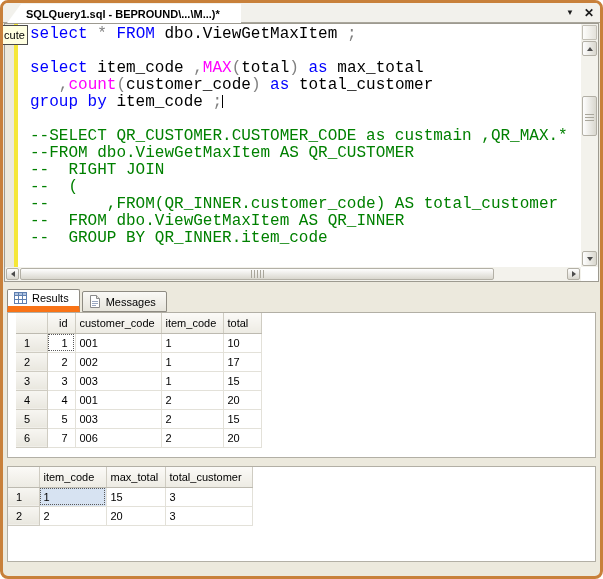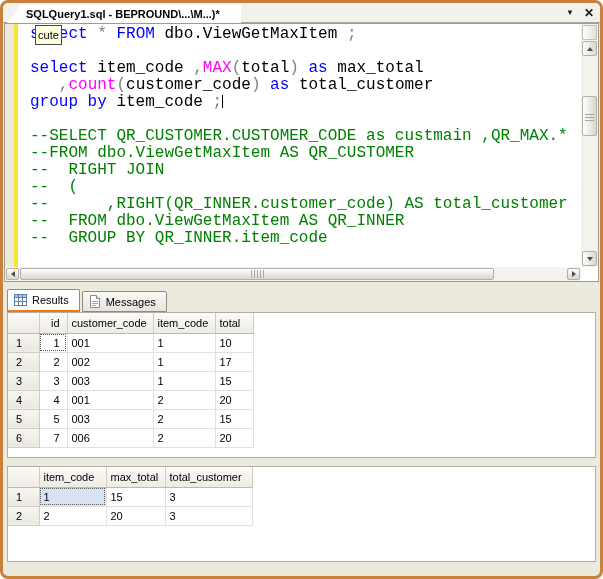--- a/index.html
+++ b/index.html
@@ -38,21 +38,21 @@
   .seg-keyword  { color:var(--c-keyword); }
   .seg-function { color:var(--c-function); }
   .seg-comment  { color:var(--c-comment); }
   .seg-operator { color:var(--c-operator); }
   .seg-plain    { color:#000; }
   .caret { display:inline-block; width:1px; height:13px; background:#000; vertical-align:-2px; }
 
   
   .tooltip { position:absolute; left:-2px; top:22px; width:27px; height:20px;
              background:#FFFFE1; border:1px solid #4A4A4A;
-             font-size:11px; color:#000; display:flex; align-items:center; justify-content:center; z-index:30;margin-left:34px; }
+             font-size:11px; color:#000; display:flex; align-items:center; justify-content:center; z-index:30; }
 
   
   .vscroll { position:absolute; right:0; top:0; bottom:14px; width:17px; background:#F3F2EC; }
   .hscroll { position:absolute; left:0; right:17px; bottom:0; height:14px; background:#F3F2EC; }
   .sb-btn, .sb-thumb { position:absolute; background:linear-gradient(180deg,#FEFEFE,#D9D7CE);
              border:1px solid #B3B0A6; border-radius:2px; display:flex; align-items:center; justify-content:center; }
   .vscroll .sb-btn, .vscroll .sb-thumb { left:1px; right:1px; background:linear-gradient(90deg,#FEFEFE,#D9D7CE); }
   .hscroll .sb-btn, .hscroll .sb-thumb { top:1px; bottom:1px; }
   .splitbox { position:absolute; left:1px; right:1px; top:1px; height:15px;
               background:linear-gradient(90deg,#FDFDFB,#E4E2DA); border:1px solid #C2BFB5; border-radius:1px; }
@@ -70,25 +70,25 @@
   .grip-h { width:13px; height:8px;
             background:repeating-linear-gradient(90deg,#A9A69B 0 1px,transparent 1px 3px); }
   .grip-v { width:9px; height:9px;
             background:repeating-linear-gradient(0deg,#A9A69B 0 1px,transparent 1px 3px); }
 
   
   .res-tabs { position:absolute; left:4px; top:286px; height:23px; display:flex; align-items:flex-start; }
   .res-tab { display:flex; align-items:center; gap:5px; font-size:11px; color:#000;
              padding:0 10px 0 6px; height:21px; border:1px solid #8E8B82;
              border-radius:2px 2px 0 0; background:linear-gradient(180deg,#FAF9F6,#E6E4DB); }
-  .res-tab.active { background:#fff; border-bottom:2px solid #f97316; height:23px; z-index:2; }
+  .res-tab.active { background:#fff; border-bottom:6px solid #f97316; height:23px; z-index:2; }
   .res-tab.inactive { margin-top:2px; margin-left:2px; }
 
   .grid-panel { position:absolute; left:4px; width:589px; background:#fff; border:1px solid #B2AFA5; overflow:hidden; }
-  .grid1 { top:309px; height:146px; }
+  .grid1 { top:309px; height:146px;padding-left:8px; }
   .grid2 { top:463px; height:96px; }
 
   table.rgrid { border-collapse:collapse; font-size:11px; color:#000; table-layout:fixed; }
   table.rgrid th, table.rgrid td { height:19px; padding:0 4px; text-align:left; font-weight:normal; overflow:hidden; white-space:nowrap; }
   table.rgrid thead th { height:20px; background:linear-gradient(180deg,#FBFAF7,#EDEBE3);
                          border-right:1px solid #CFCCC2; border-bottom:1px solid #BDBAB0; }
   table.rgrid tbody th.rowhdr { background:linear-gradient(180deg,#F7F6F2,#E9E7DF);
                          border-right:1px solid #CFCCC2; border-bottom:1px solid #CFCCC2; padding-left:8px; }
   table.rgrid tbody td { border-right:1px solid #E3E1D9; border-bottom:1px solid #E3E1D9; background:#fff; }
   table.rgrid td.selected { outline:1px dotted #5a5a5a; outline-offset:-2px; }
@@ -125,21 +125,21 @@
         <div class="code-line"><span class="seg-keyword">select</span><span class="seg-plain"> </span><span class="seg-operator">*</span><span class="seg-plain"> </span><span class="seg-keyword">FROM</span><span class="seg-plain"> dbo.ViewGetMaxItem </span><span class="seg-operator">;</span></div>
         <div class="code-line"></div>
         <div class="code-line"><span class="seg-keyword">select</span><span class="seg-plain"> item_code </span><span class="seg-operator">,</span><span class="seg-function">MAX</span><span class="seg-operator">(</span><span class="seg-plain">total</span><span class="seg-operator">)</span><span class="seg-plain"> </span><span class="seg-keyword">as</span><span class="seg-plain"> max_total</span></div>
         <div class="code-line"><span class="seg-plain">   </span><span class="seg-operator">,</span><span class="seg-function">count</span><span class="seg-operator">(</span><span class="seg-plain">customer_code</span><span class="seg-operator">)</span><span class="seg-plain"> </span><span class="seg-keyword">as</span><span class="seg-plain"> total_customer</span></div>
         <div class="code-line"><span class="seg-keyword">group by</span><span class="seg-plain"> item_code </span><span class="seg-operator">;</span><span class="caret"></span></div>
         <div class="code-line"></div>
         <div class="code-line"><span class="seg-comment">--SELECT QR_CUSTOMER.CUSTOMER_CODE as custmain ,QR_MAX.*</span></div>
         <div class="code-line"><span class="seg-comment">--FROM dbo.ViewGetMaxItem AS QR_CUSTOMER</span></div>
         <div class="code-line"><span class="seg-comment">--  RIGHT JOIN</span></div>
         <div class="code-line"><span class="seg-comment">--  (</span></div>
-        <div class="code-line"><span class="seg-comment">--      ,RIGHT(QR_INNER.customer_code) AS total_customer</span></div>
+        <div class="code-line"><span class="seg-comment">--      ,FROM(QR_INNER.customer_code) AS total_customer</span></div>
         <div class="code-line"><span class="seg-comment">--  FROM dbo.ViewGetMaxItem AS QR_INNER</span></div>
         <div class="code-line"><span class="seg-comment">--  GROUP BY QR_INNER.item_code</span></div>
       </div>
 
     <div class="vscroll">
       <div class="splitbox"></div>
       <div class="sb-btn v-up">
           <span class="arr arr-up"></span>
         </div>
       <div class="sb-thumb v-thumb">

